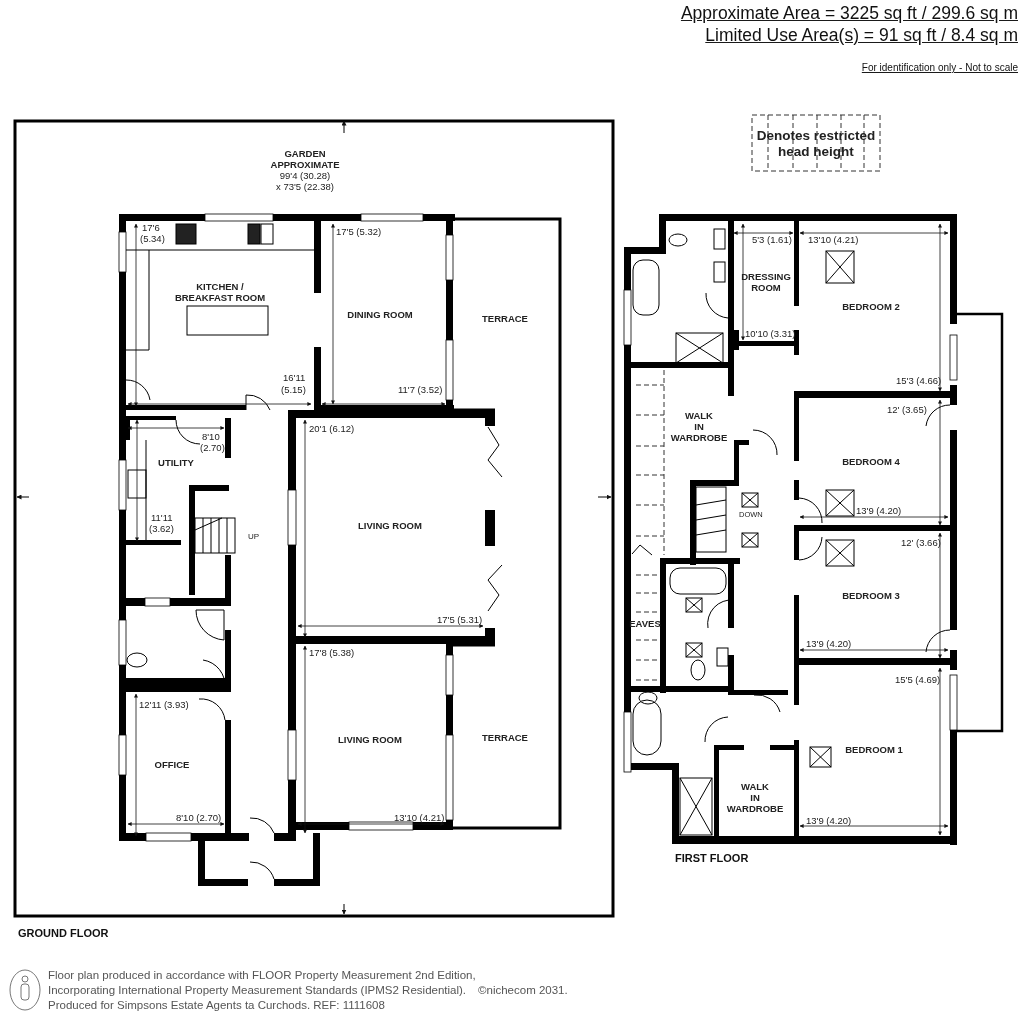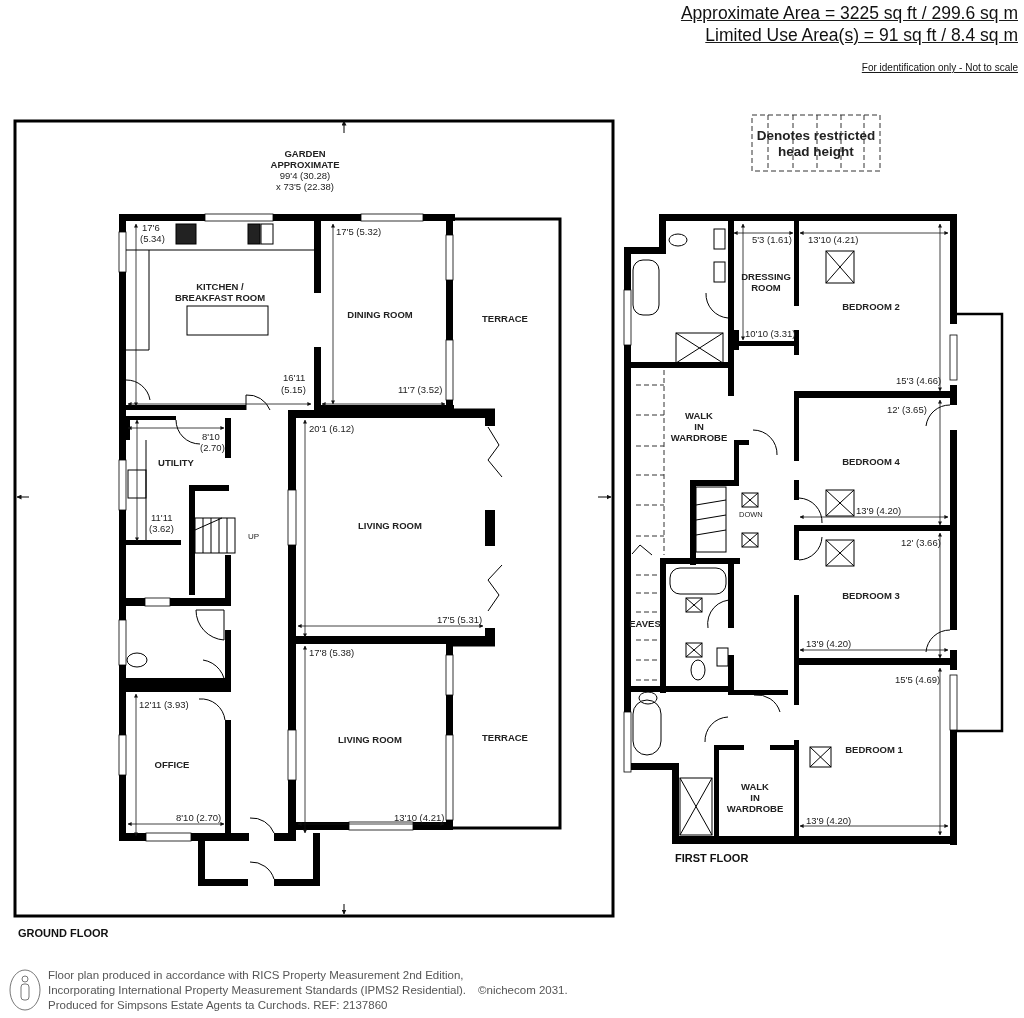--- a/index.html
+++ b/index.html
@@ -405,17 +405,17 @@
   </g>
 </svg>
 
 <div class="footer">
   <svg class="footer-icon" viewBox="0 0 34 44">
     <ellipse cx="17" cy="22" rx="15" ry="20" fill="none" stroke="#777" stroke-width="1"></ellipse>
     <circle cx="17" cy="11" r="3" fill="none" stroke="#777" stroke-width="1"></circle>
     <rect x="13" y="16" width="8" height="16" rx="3" fill="none" stroke="#777" stroke-width="1"></rect>
   </svg>
   <div class="footer-text">
-    <div>Floor plan produced in accordance with RICS Property Measurement 2nd Edition,</div>
+    <div>Floor plan produced in accordance with FLOOR Property Measurement 2nd Edition,</div>
     <div><span>Incorporating International Property Measurement Standards (IPMS2 Residential).</span><span class="copy">©nichecom 2031.</span></div>
-    <div>Produced for Simpsons Estate Agents ta Curchods.   REF: 2137860</div>
+    <div>Produced for Simpsons Estate Agents ta Curchods.   REF: 1111608</div>
   </div>
 </div>
 
 </body></html>

